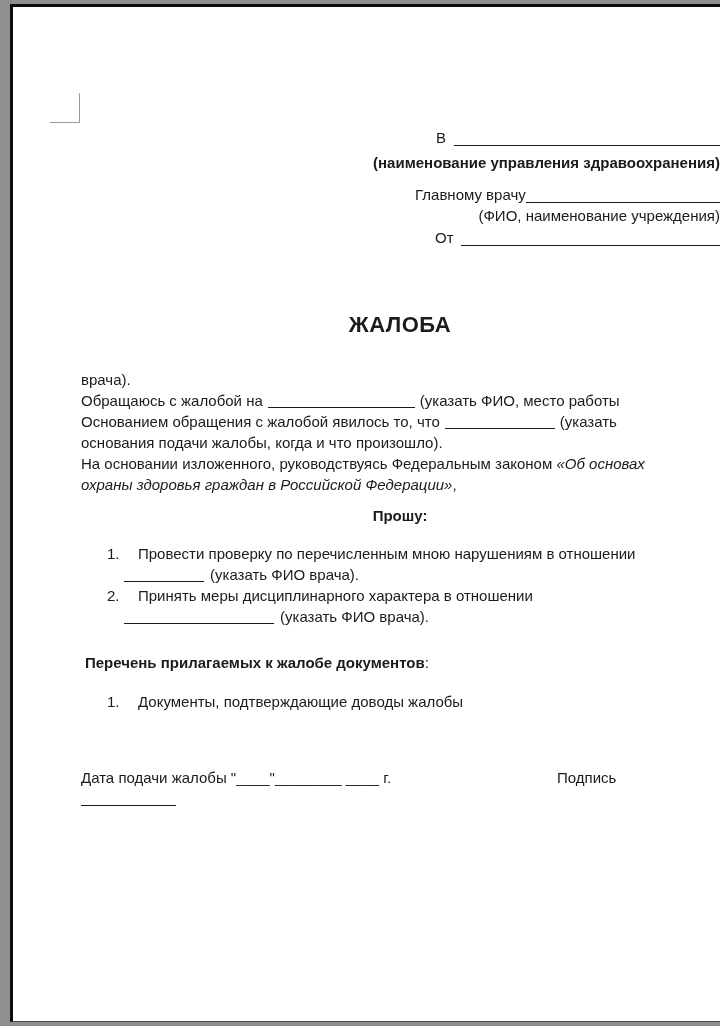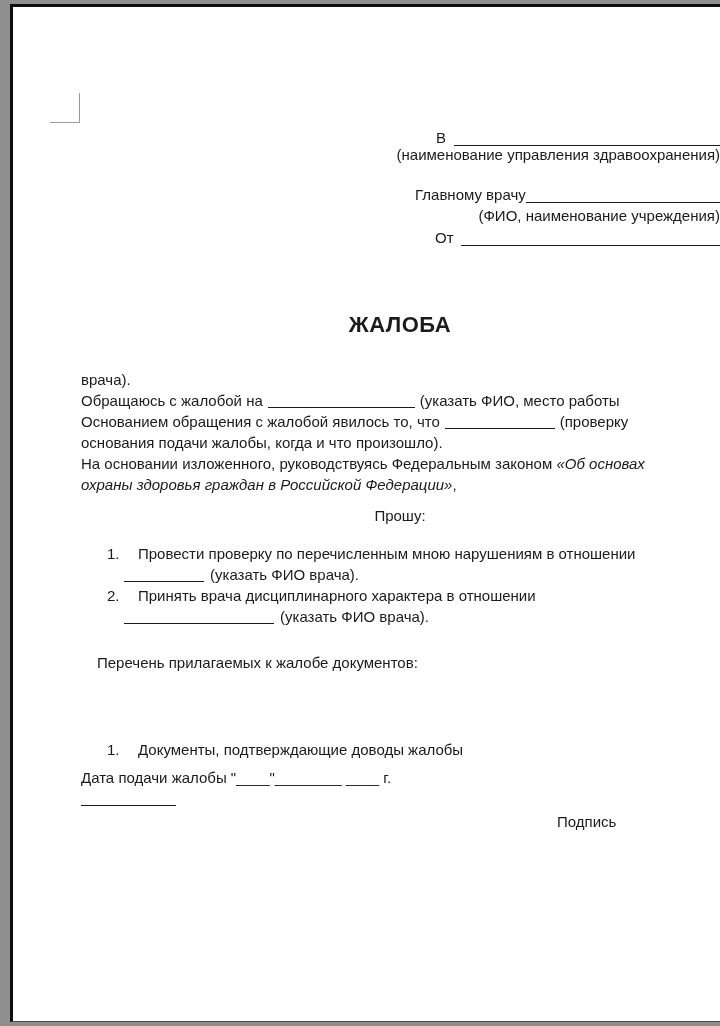--- a/index.html
+++ b/index.html
@@ -33,21 +33,21 @@
     flex: 1 1 auto;
     border-bottom: 1.6px solid #1b1b1b;
     margin-bottom: 2px;
   }
   .blank {
     display: inline-block;
     border-bottom: 1.6px solid #1b1b1b;
     height: 14px;
     vertical-align: -2px;
   }
-  .b { font-weight: normal; }
+  .b { font-weight: bold; }
   .i { font-style: italic; }
   .center { text-align: center; }
   .title { font-size: 22px; font-weight: bold; letter-spacing: 0.5px; }
   .num { display: inline-block; margin-left: 26px; width: 31px; }
   .cont { margin-left: 43px; }
   .corner-v { position: absolute; left: 79px; top: 93px; width: 1px; height: 30px; background: #9b9b9b; }
   .corner-h { position: absolute; left: 50px; top: 122px; width: 30px; height: 1px; background: #9b9b9b; }
 </style>
 </head>
 <body>
@@ -56,56 +56,56 @@
 
 <div class="content">
 
   <div class="corner-v"></div>
   <div class="corner-h"></div>
 
   <div class="abs row" style="left:436px; right:0; top:127px;">
     <span>В</span>
     <span class="fill" style="margin-left:8px;"></span>
   </div>
-  <div class="abs" style="right:0; top:144px;">(наименование управления здравоохранения)</div>
+  <div class="abs" style="right:0; top:152px;font-weight:bold;">(наименование управления здравоохранения)</div>
 
   <div class="abs row" style="left:415px; right:0; top:184px;text-align:right;">
     <span>Главному врачу</span>
     <span class="fill"></span>
   </div>
   <div class="abs" style="right:0; top:205px;">(ФИО, наименование учреждения)</div>
 
   <div class="abs row" style="left:435px; right:0; top:227px;">
     <span>От</span>
     <span class="fill" style="margin-left:7px;"></span>
   </div>
 
   <div class="abs center title" style="left:81px; width:638px; top:314px;">ЖАЛОБА</div>
 
   <div class="abs" style="left:81px; top:369px;">
     <div>врача).</div>
     <div><span>Обращаюсь с жалобой на</span><span class="blank" style="width:147px; margin:0 5px 0 5px;"></span><span>(указать ФИО, место работы</span></div>
-    <div><span>Основанием обращения с жалобой явилось то, что</span><span class="blank" style="width:110px; margin:0 5px 0 5px;"></span><span>(проверку</span></div>
+    <div><span>Основанием обращения с жалобой явилось то, что</span><span class="blank" style="width:110px; margin:0 5px 0 5px;"></span><span>(указать</span></div>
     <div>основания подачи жалобы, когда и что произошло).</div>
     <div><span>На основании изложенного, руководствуясь Федеральным законом </span><span class="i">«Об основах</span></div>
     <div><span class="i">охраны здоровья граждан в Российской Федерации»</span><span>,</span></div>
   </div>
 
   <div class="abs center b" style="left:81px; width:638px; top:505px;">Прошу:</div>
 
   <div class="abs" style="left:81px; top:543px;">
     <div><span class="num">1.</span><span>Провести проверку по перечисленным мною нарушениям в отношении</span></div>
     <div class="cont"><span class="blank" style="width:80px; margin-right:6px;"></span><span>(указать ФИО врача).</span></div>
-    <div><span class="num">2.</span><span>Принять врача дисциплинарного характера в отношении</span></div>
+    <div><span class="num">2.</span><span>Принять меры дисциплинарного характера в отношении</span></div>
     <div class="cont"><span class="blank" style="width:150px; margin-right:6px;"></span><span>(указать ФИО врача).</span></div>
   </div>
 
-  <div class="abs" style="left:85px; top:652px;margin-left:12px;"><span class="b">Перечень прилагаемых к жалобе документов</span><span>:</span></div>
+  <div class="abs" style="left:85px; top:652px;"><span class="b">Перечень прилагаемых к жалобе документов</span><span>:</span></div>
 
-  <div class="abs" style="left:81px; top:691px;margin-top:48px;">
+  <div class="abs" style="left:81px; top:691px;">
     <div><span class="num">1.</span><span>Документы, подтверждающие доводы жалобы</span></div>
   </div>
 
   <div class="abs" style="left:81px; top:767px;">Дата подачи жалобы "____"________ ____ г.</div>
-  <div class="abs" style="left:557px; top:767px;margin-top:44px;">Подпись</div>
+  <div class="abs" style="left:557px; top:767px;">Подпись</div>
   <div class="abs" style="left:81px; top:788px;"><span class="blank" style="width:95px;"></span></div>
 
 </div>
 
 </body></html>

